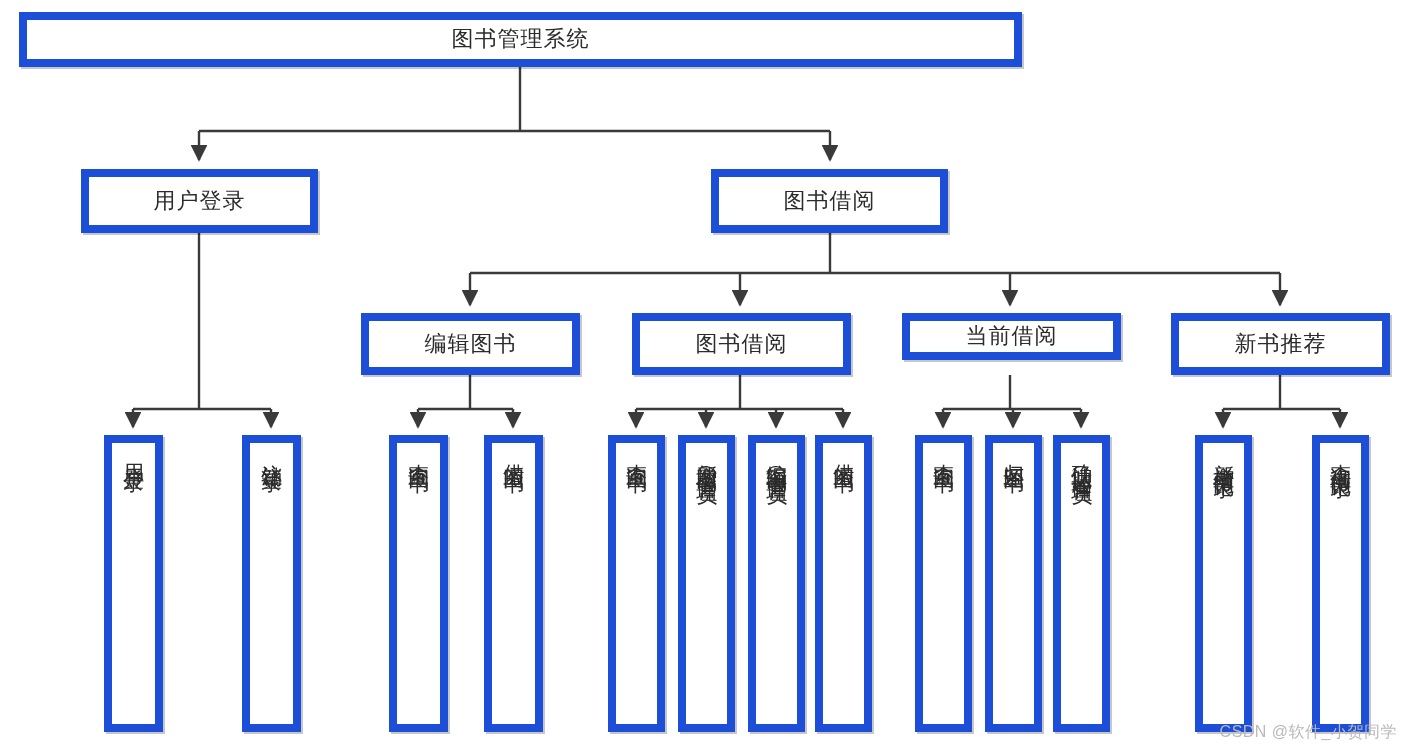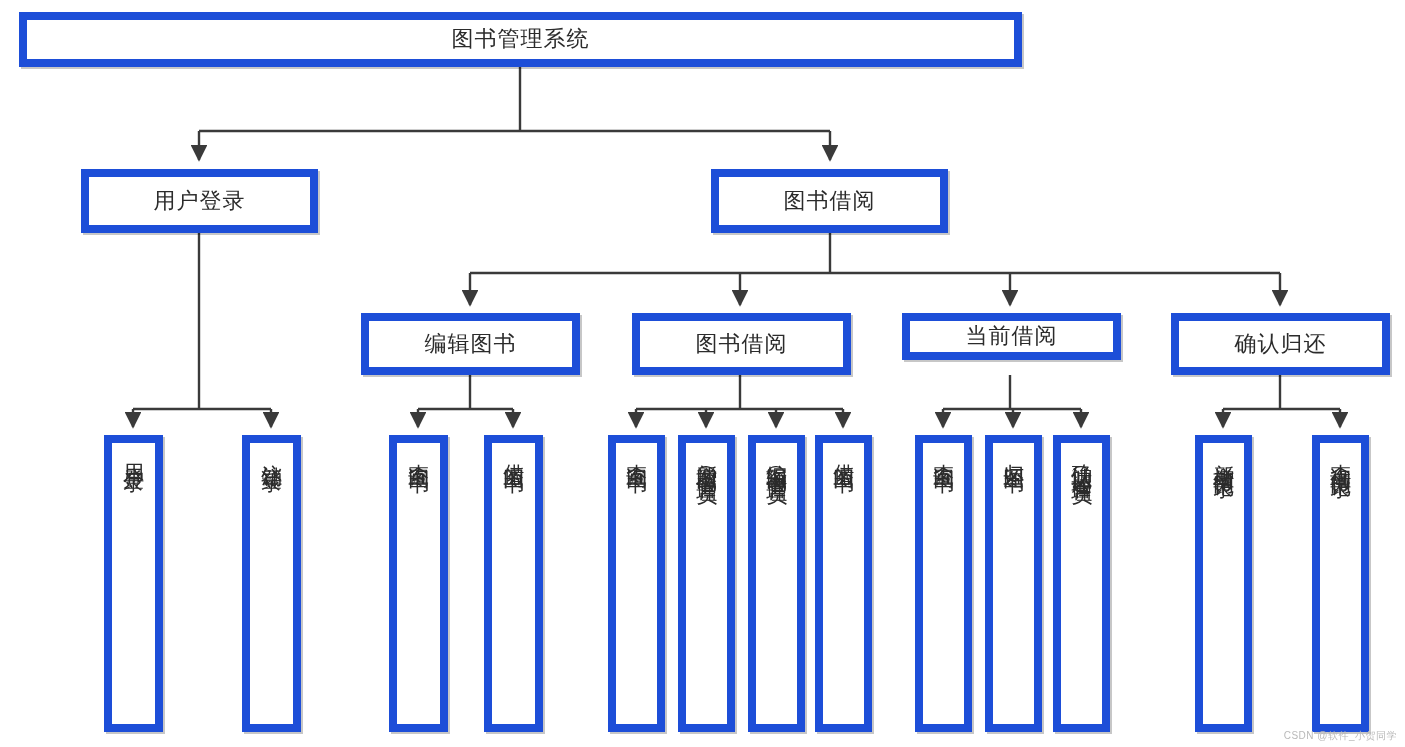--- a/index.html
+++ b/index.html
@@ -49,21 +49,21 @@
   }
   .node.vert span{
     writing-mode:vertical-rl;
     text-orientation:upright;
     display:block;
   }
   .watermark{
     position:absolute;
     right:8px;
     bottom:4px;
-    font-size:10px;
+    font-size:16px;
     color:#b9b9b9;
     letter-spacing:0.5px;
     white-space:nowrap;
     user-select:none;
   }
 </style>
 </head>
 <body>
 
 <div id="canvas">
@@ -136,21 +136,21 @@
 
   <div class="node horiz" style="left:632px;top:313px;width:219px;height:62px;">
     <span>图书借阅</span>
   </div>
 
   <div class="node horiz" style="left:902px;top:313px;width:219px;height:47px;">
     <span>当前借阅</span>
   </div>
 
   <div class="node horiz" style="left:1171px;top:313px;width:219px;height:62px;">
-    <span>确认归还</span>
+    <span>新书推荐</span>
   </div>
 
   <div class="node vert" style="left:104px;top:435px;width:59px;height:297px;">
     <span>用户登录</span>
   </div>
   <div class="node vert" style="left:242px;top:435px;width:59px;height:297px;">
     <span>注销登录</span>
   </div>
 
   <div class="node vert" style="left:389px;top:435px;width:59px;height:297px;">

